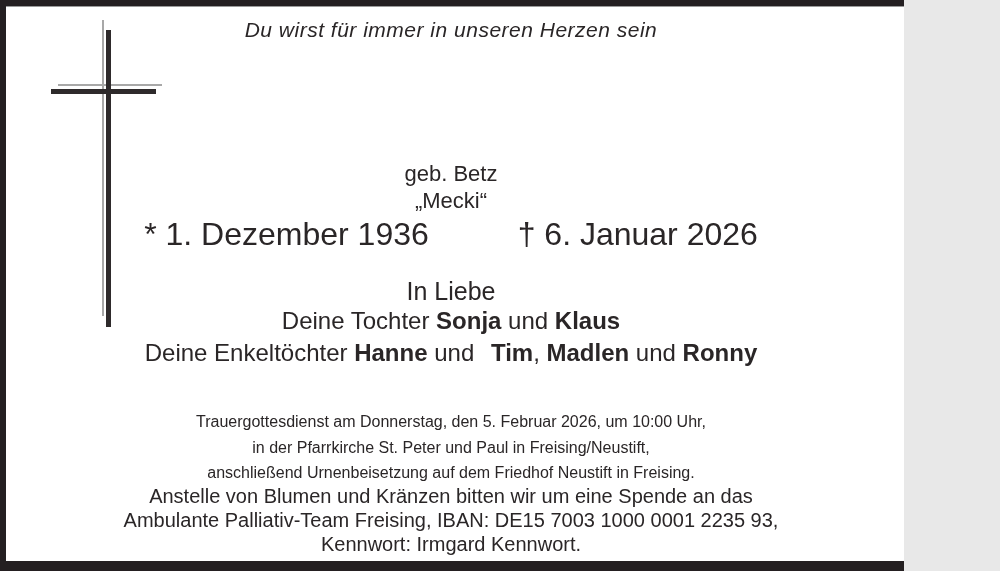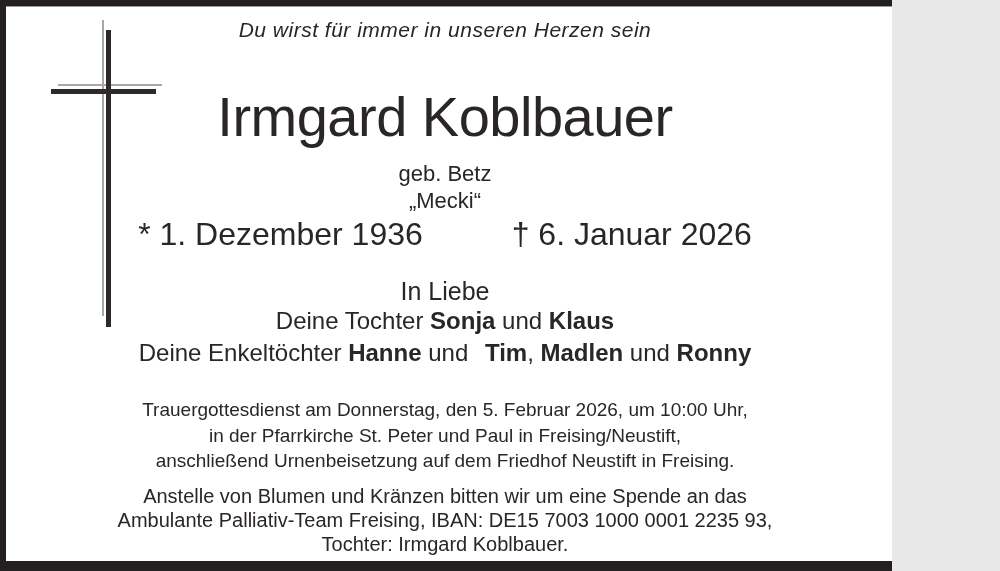--- a/index.html
+++ b/index.html
@@ -4,20 +4,21 @@
 <style>
   html, body { margin: 0; padding: 0; background: #e8e8e8; }
   .page {
     position: relative;
     width: 892px;
     height: 571px;
     background: #ffffff;
     overflow: hidden;
     font-family: "Liberation Sans", sans-serif;
     color: #2a2627;
+    padding-left: 12px;
   }
   
   .edge { position: absolute; background: #241f21; }
   .edge-top    { left: 0; top: 0; width: 1000px; height: 6px; box-shadow: 0 1px 0 #9a9a9a; }
   .edge-left   { left: 0; top: 0; width: 6px; height: 571px; }
   .edge-right  { left: 992px; top: 0; width: 8px; height: 571px; }
   .edge-bottom { left: 0; top: 561px; width: 1000px; height: 10px; }
 
   
   .cross { position: absolute; left: 0; top: 0; }
@@ -32,21 +33,21 @@
   .tline { position: absolute; left: 6px; right: 8px; text-align: center; white-space: nowrap; }
   .epigraph  { top: 18px;  font-size: 21px; font-style: italic; letter-spacing: 0.5px; }
   .name      { top: 84px;  font-size: 56px; letter-spacing: -0.5px; }
   .maiden    { top: 161px; font-size: 22px; }
   .nickname  { top: 188px; font-size: 22px; }
   .dates     { top: 216px; font-size: 32px; }
   .dates .death { margin-left: 80px; }
   .closing   { top: 277px; font-size: 25px; }
   .family1   { top: 307px; font-size: 24px; }
   .family2   { top: 339px; font-size: 24px; }
-  .service   { top: 397px; font-size: 19px; line-height: 25.5px; }
+  .service   { top: 409px; font-size: 16px; line-height: 25.5px; }
   .donation  { top: 484px; font-size: 20px; line-height: 24px; }
 </style>
 </head>
 <body>
 
 <div class="page">
 
   <div class="edge edge-top"></div>
   <div class="edge edge-left"></div>
   <div class="edge edge-right"></div>
@@ -54,21 +55,20 @@
 
   <div class="cross">
     <div class="cross-line cl-thin cv-thin"></div>
     <div class="cross-line cl-thin ch-thin"></div>
     <div class="cross-line cl-thick cv-thick"></div>
     <div class="cross-line cl-thick ch-thick"></div>
   </div>
 
   <div class="tline epigraph">Du wirst für immer in unseren Herzen sein</div>
 
-  <div class="tline name">Irmgard Koblbauer</div>
 
   <div class="tline maiden">geb. Betz</div>
 
   <div class="tline nickname">„Mecki“</div>
 
   <div class="tline dates">
     <span class="birth">* 1. Dezember 1936</span>
     <span class="death">† 6. Januar 2026</span>
   </div>
 
@@ -80,16 +80,16 @@
 
   <div class="tline service">
       <div>Trauergottesdienst am Donnerstag, den 5. Februar 2026, um 10:00 Uhr,</div>
       <div>in der Pfarrkirche St. Peter und Paul in Freising/Neustift,</div>
       <div>anschließend Urnenbeisetzung auf dem Friedhof Neustift in Freising.</div>
     </div>
 
   <div class="tline donation">
       <div>Anstelle von Blumen und Kränzen bitten wir um eine Spende an das</div>
       <div>Ambulante Palliativ-Team Freising, IBAN: DE15 7003 1000 0001 2235 93,</div>
-      <div>Tochter: Irmgard Koblbauer.</div>
+      <div>Kennwort: Irmgard Kennwort.</div>
     </div>
 
 </div>
 
 </body></html>

